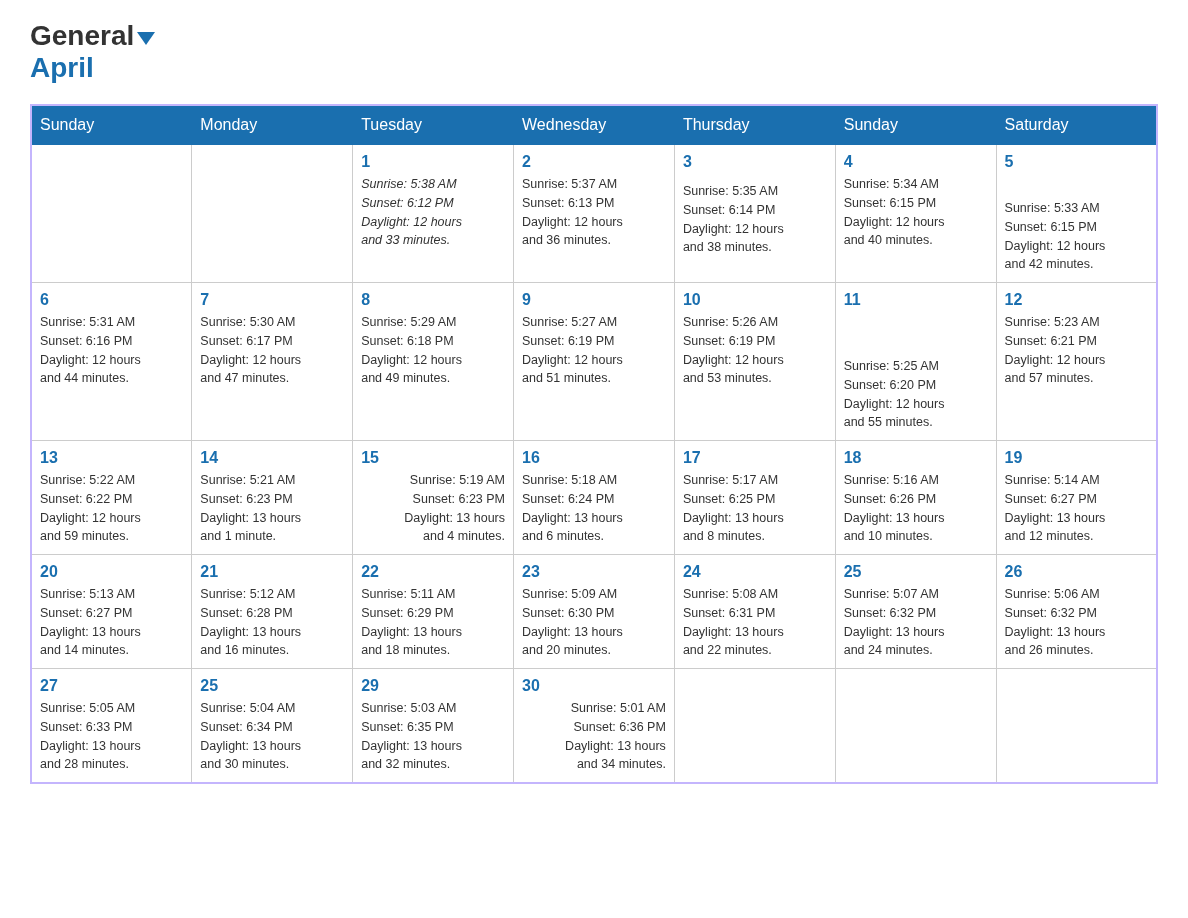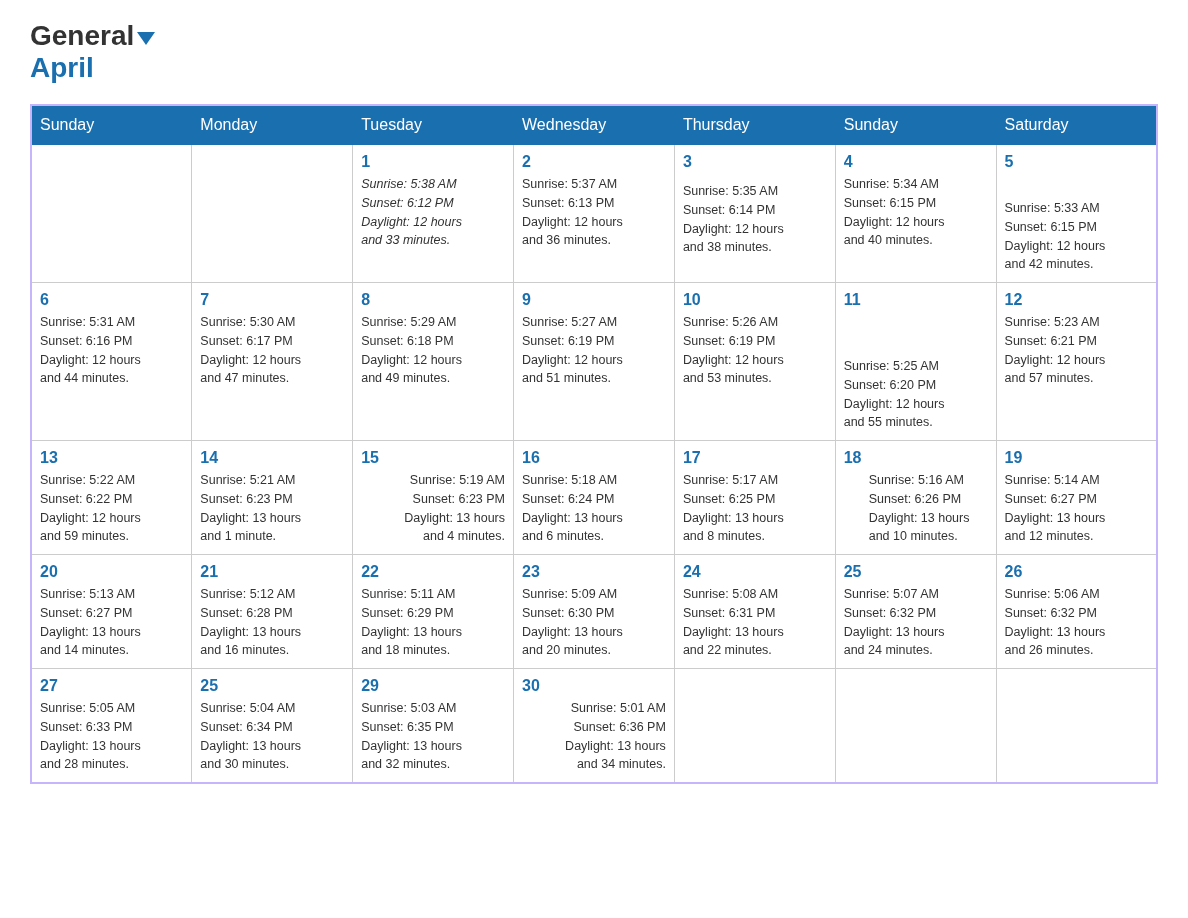--- a/index.html
+++ b/index.html
@@ -225,21 +225,21 @@
         </td>
         <td>
           <div class="day-number">17</div>
           <div class="day-info" style="white-space: pre-line;">Sunrise: 5:17 AM
 Sunset: 6:25 PM
 Daylight: 13 hours
 and 8 minutes.</div>
         </td>
         <td>
           <div class="day-number">18</div>
-          <div class="day-info" style="white-space: pre-line; margin-left: 25px;">Sunrise: 5:16 AM
+          <div class="day-info" style="white-space: pre-line;">Sunrise: 5:16 AM
 Sunset: 6:26 PM
 Daylight: 13 hours
 and 10 minutes.</div>
         </td>
         <td>
           <div class="day-number">19</div>
           <div class="day-info" style="white-space: pre-line;">Sunrise: 5:14 AM
 Sunset: 6:27 PM
 Daylight: 13 hours
 and 12 minutes.</div>

